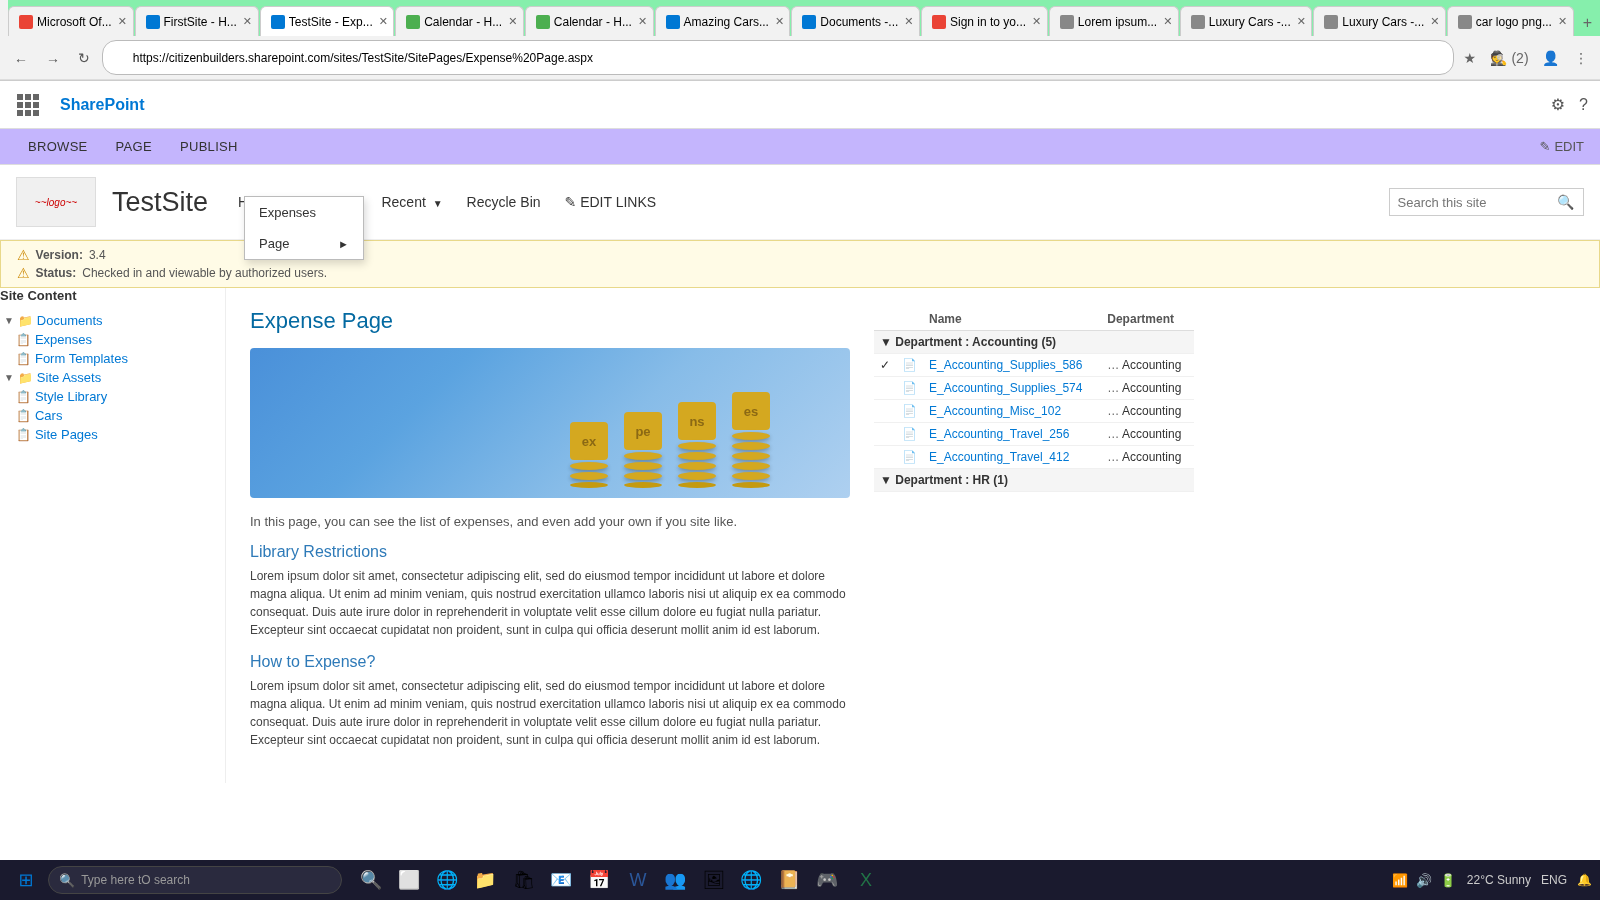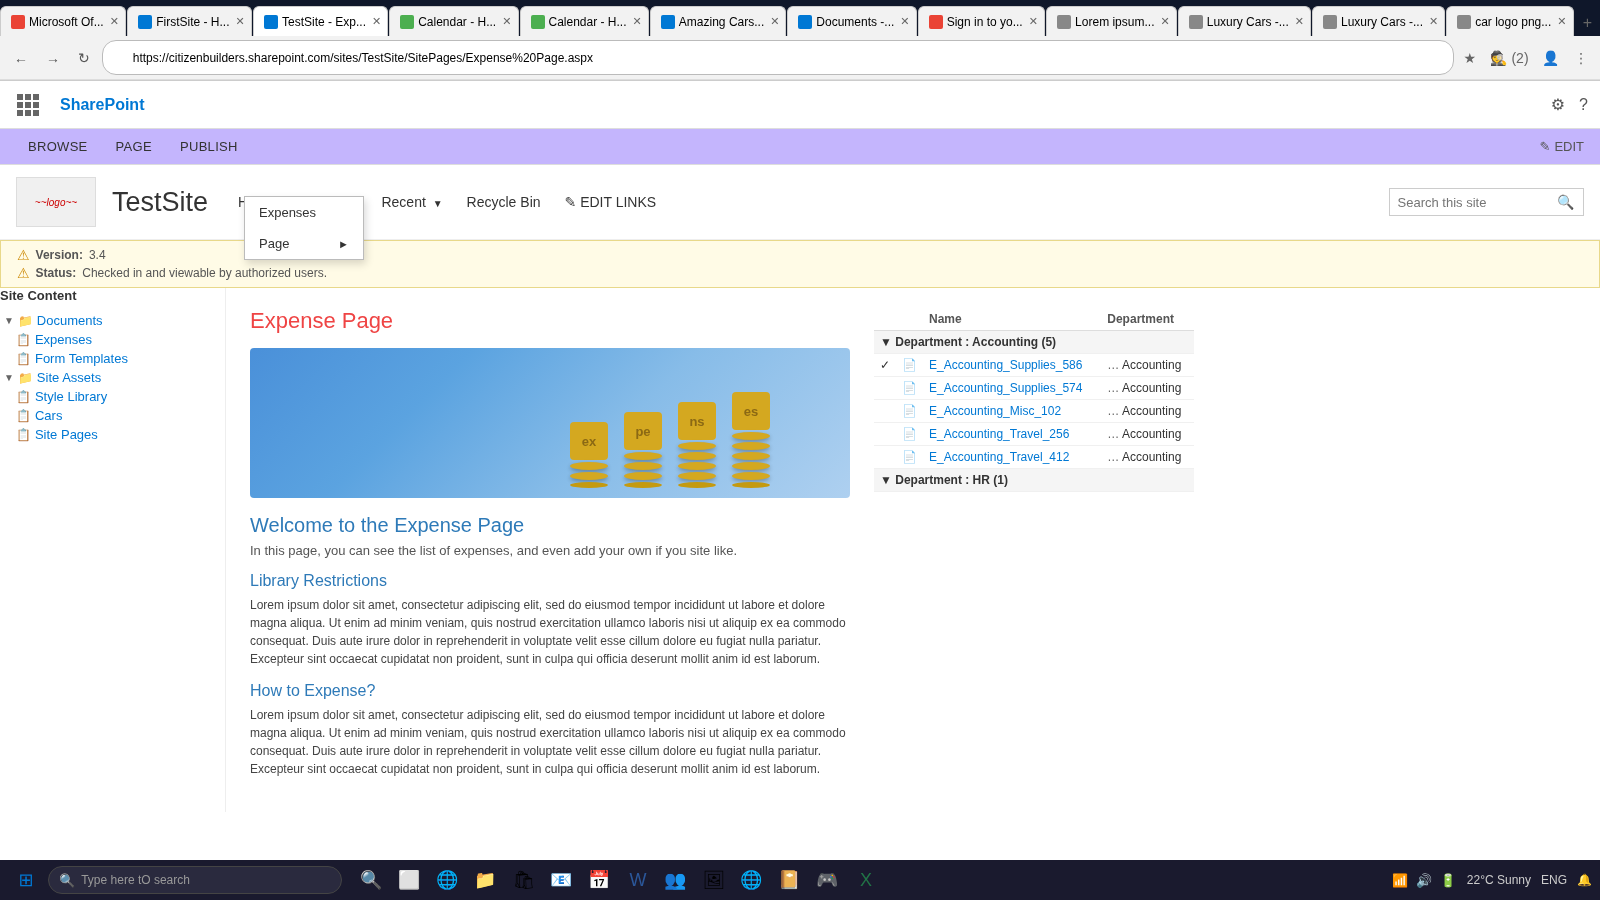--- a/index.html
+++ b/index.html
@@ -1,20 +1,20 @@
 <!DOCTYPE html>
 <html><head>
   <meta charset="utf-8">
   <style>
     * { margin: 0; padding: 0; box-sizing: border-box; }
     body { font-family: 'Segoe UI', Arial, sans-serif; font-size: 14px; background: #fff; width: 1600px; height: 900px; overflow: hidden; }
 
     
     .browser-chrome { background: #f2f2f2; border-bottom: 1px solid #ccc; }
-    .tab-bar { display: flex; align-items: flex-end; height: 36px; background: #0f172a; padding-top: 4px; }
+    .tab-bar { display: flex; align-items: flex-end; height: 36px; background: #86efac; padding-top: 4px; margin-left: 8px; }
     .tab { display: flex; align-items: center; height: 30px; padding: 0 10px; font-size: 12px; border: 1px solid #ccc; border-bottom: none; background: #f2f2f2; margin-right: 1px; cursor: pointer; max-width: 160px; white-space: nowrap; overflow: hidden; text-overflow: ellipsis; border-radius: 6px 6px 0 0; }
     .tab.active { background: #fff; z-index: 1; }
     .tab-favicon { width: 14px; height: 14px; margin-right: 4px; display: inline-block; background: #666; border-radius: 2px; flex-shrink: 0; }
     .tab-close { margin-left: 6px; font-size: 11px; color: #666; flex-shrink: 0; }
     .tab-add { background: none; border: none; padding: 4px 8px; cursor: pointer; font-size: 16px; color: #666; }
 
     .address-bar-row { display: flex; align-items: center; background: #f2f2f2; padding: 4px 8px; gap: 6px; border-bottom: 1px solid #ddd; }
     .nav-btn { background: none; border: none; cursor: pointer; font-size: 14px; color: #555; padding: 4px 6px; border-radius: 4px; }
     .address-bar { flex: 1; height: 35px; border: 1px solid #bbb; border-radius: 14px; padding: 0 30px; font-size: 12px; background: #fff; outline: none; }
     .address-icons { display: flex; gap: 6px; align-items: center; }
@@ -67,21 +67,21 @@
     .sidebar-tree-item { display: flex; align-items: center; gap: 4px; padding: 2px 0 2px 4px; font-size: 13px; color: #0078d4; cursor: pointer; }
     .sidebar-tree-item.sub { padding-left: 16px; }
     .tree-icon { font-size: 12px; color: #666; }
     .tree-toggle { font-size: 10px; color: #666; cursor: pointer; }
 
     
     .page-content { flex: 1; padding: 20px 24px; overflow-y: auto; display: flex; gap: 24px; }
     .content-left { flex: 1; max-width: 600px; }
     .content-right { width: 320px; flex-shrink: 0; }
 
-    .page-title { font-size: 22px; font-weight: 300; color: #ef4444; margin-bottom: 14px; }
+    .page-title { font-size: 22px; font-weight: 300; color: #0369a1; margin-bottom: 14px; }
 
     
     .expense-hero { width: 100%; height: 150px; background: linear-gradient(135deg, #4a90d9 0%, #5ba3e0 30%, #87bce8 60%, #aed0f0 100%); border-radius: 4px; overflow: hidden; display: flex; align-items: center; justify-content: center; margin-bottom: 16px; position: relative; }
     .coin-stacks { display: flex; align-items: flex-end; gap: 16px; position: absolute; right: 80px; bottom: 10px; }
     .coin-stack { display: flex; flex-direction: column; align-items: center; }
     .coin { width: 38px; height: 8px; background: #d4a820; border-radius: 50%; margin-bottom: 2px; box-shadow: 0 2px 4px rgba(0,0,0,0.3); }
     .coin-label { width: 38px; height: 38px; background: #d4a820; border-radius: 4px; display: flex; align-items: center; justify-content: center; font-size: 13px; font-weight: 700; color: #8B6914; margin-bottom: 2px; }
     .coin-small { width: 38px; height: 6px; background: #c49a10; border-radius: 50%; }
 
     
@@ -359,21 +359,20 @@
               <div class="coin"></div>
               <div class="coin"></div>
               <div class="coin"></div>
               <div class="coin"></div>
               <div class="coin"></div>
               <div class="coin-small"></div>
             </div>
           </div>
         </div>
 
-        <h2 class="welcome-title">Welcome to the Expense Page</h2>
         <p class="welcome-desc">In this page, you can see the list of expenses, and even add your own if you site like.</p>
 
         <h3 class="section-title">Library Restrictions</h3>
         <p class="section-body">Lorem ipsum dolor sit amet, consectetur adipiscing elit, sed do eiusmod tempor incididunt ut labore et dolore magna aliqua. Ut enim ad minim veniam, quis nostrud exercitation ullamco laboris nisi ut aliquip ex ea commodo consequat. Duis aute irure dolor in reprehenderit in voluptate velit esse cillum dolore eu fugiat nulla pariatur. Excepteur sint occaecat cupidatat non proident, sunt in culpa qui officia deserunt mollit anim id est laborum.</p>
 
         <h3 class="section-title">How to Expense?</h3>
         <p class="section-body">Lorem ipsum dolor sit amet, consectetur adipiscing elit, sed do eiusmod tempor incididunt ut labore et dolore magna aliqua. Ut enim ad minim veniam, quis nostrud exercitation ullamco laboris nisi ut aliquip ex ea commodo consequat. Duis aute irure dolor in reprehenderit in voluptate velit esse cillum dolore eu fugiat nulla pariatur. Excepteur sint occaecat cupidatat non proident, sunt in culpa qui officia deserunt mollit anim id est laborum.</p>
       </div>
 
       <div class="content-right">

